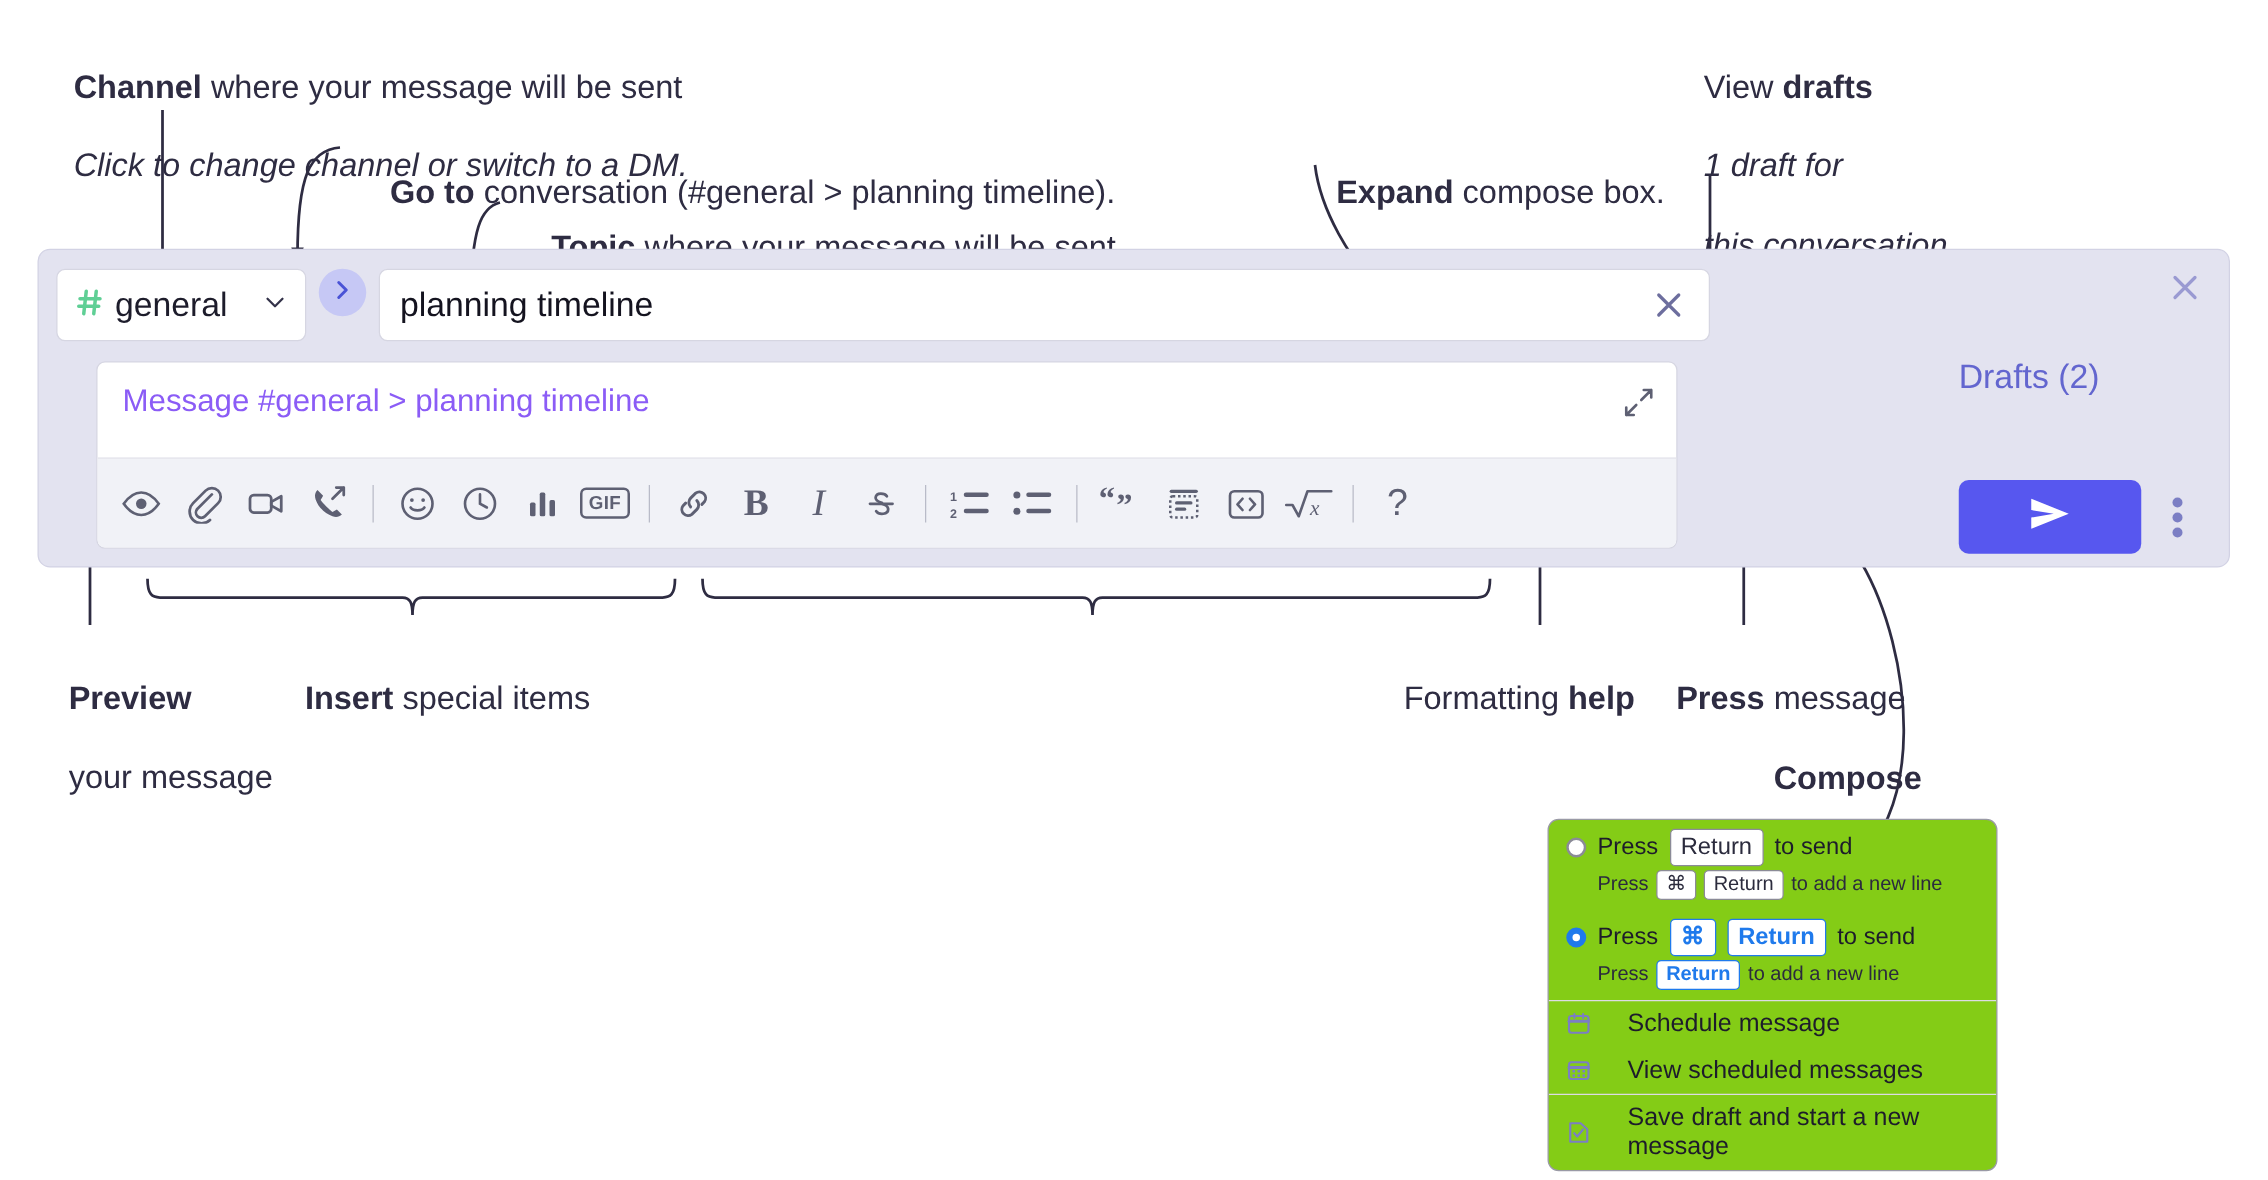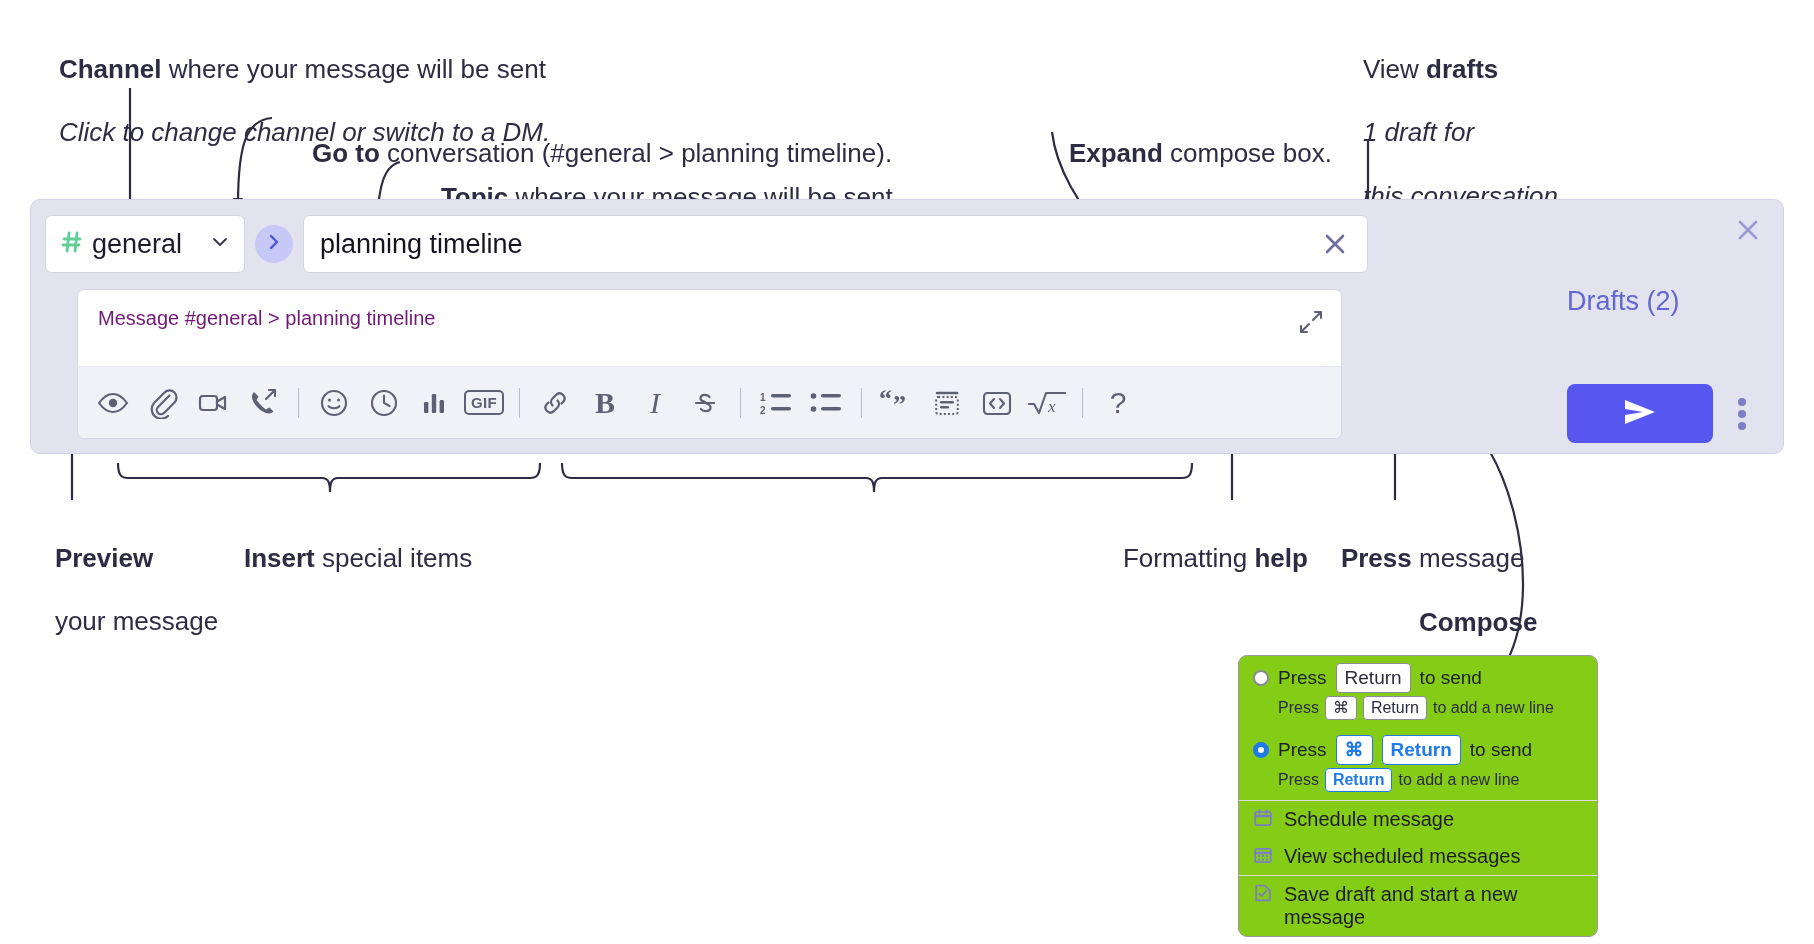--- a/index.html
+++ b/index.html
@@ -48,21 +48,21 @@
     width: 34px; height: 34px;
     display: flex; align-items: center; justify-content: center;
     cursor: pointer;
   }
   .panel-close svg { display:block; }
 
   
   .row-top {
     position: absolute;
     left: 14px; top: 15px;
-    display: flex; align-items: center; gap: 10px;
+    display: flex; gap: 10px;
   }
   .channel-chip {
     width: 200px; height: 58px;
     background: #ffffff;
     border: 1px solid #d6d6e2;
     border-radius: 7px;
     display: flex; align-items: center;
     padding: 0 14px; box-sizing: border-box;
     gap: 8px; cursor: pointer;
   }
@@ -101,21 +101,21 @@
     overflow: hidden;
   }
   .msg-input {
     position: relative;
     height: 93px;
     padding: 17px 20px 0 20px;
     box-sizing: border-box;
     cursor: text;
   }
   .msg-placeholder {
-    font-size: 20px; color: #701a75;
+    font-size: 25px; color: #8b5cf6;
   }
   .expand-btn {
     position: absolute; right: 14px; top: 16px;
     width: 32px; height: 32px; cursor: pointer;
     display:flex; align-items:center; justify-content:center;
   }
   .toolbar {
     position: absolute; left: 0; right: 0; bottom: 0;
     height: 72px;
     background: #f1f2f7;
@@ -200,21 +200,21 @@
   }
   .key {
     border: 1px solid #8b8b97; border-radius: 4px;
     padding: 1px 7px; font-size: 16px; line-height: 1.25;
     color: #2b2b3d; background: #fff; display:inline-block;
   }
   .key.blue { border-color: #1f7aec; color: #1f7aec; font-weight: 600; }
   .radio-row .key { font-size: 19px; padding: 2px 8px; }
   .menu-sep { height: 1px; background: #dcdce3; }
   .menu-item {
-    display: flex; align-items: flex-start; gap: 11px;
+    display: flex; align-items: center; gap: 29px;
     padding: 7px 14px; cursor: pointer;
     font-size: 20px; color: #1d1c2b;
   }
   .menu-item .mi-ico { flex: 0 0 auto; display:flex; }
 </style>
 </head>
 <body>
 
 <div class="stage">
 

